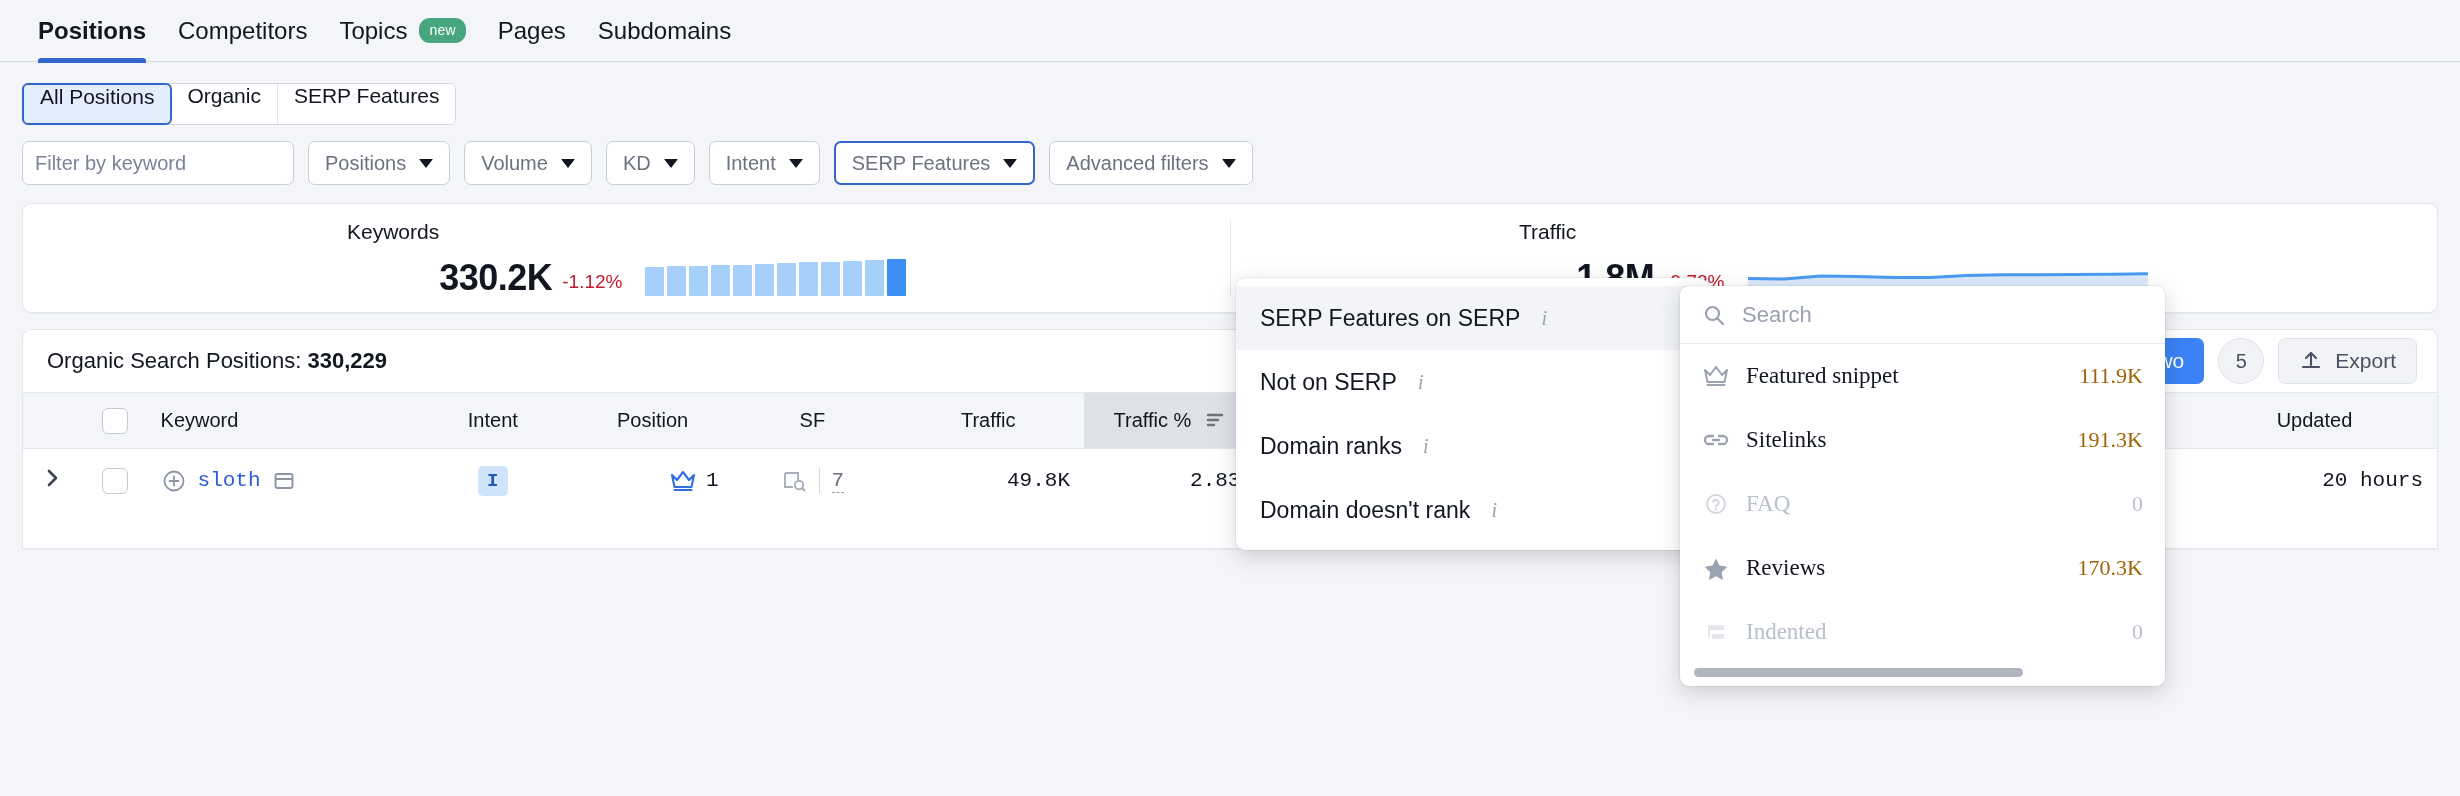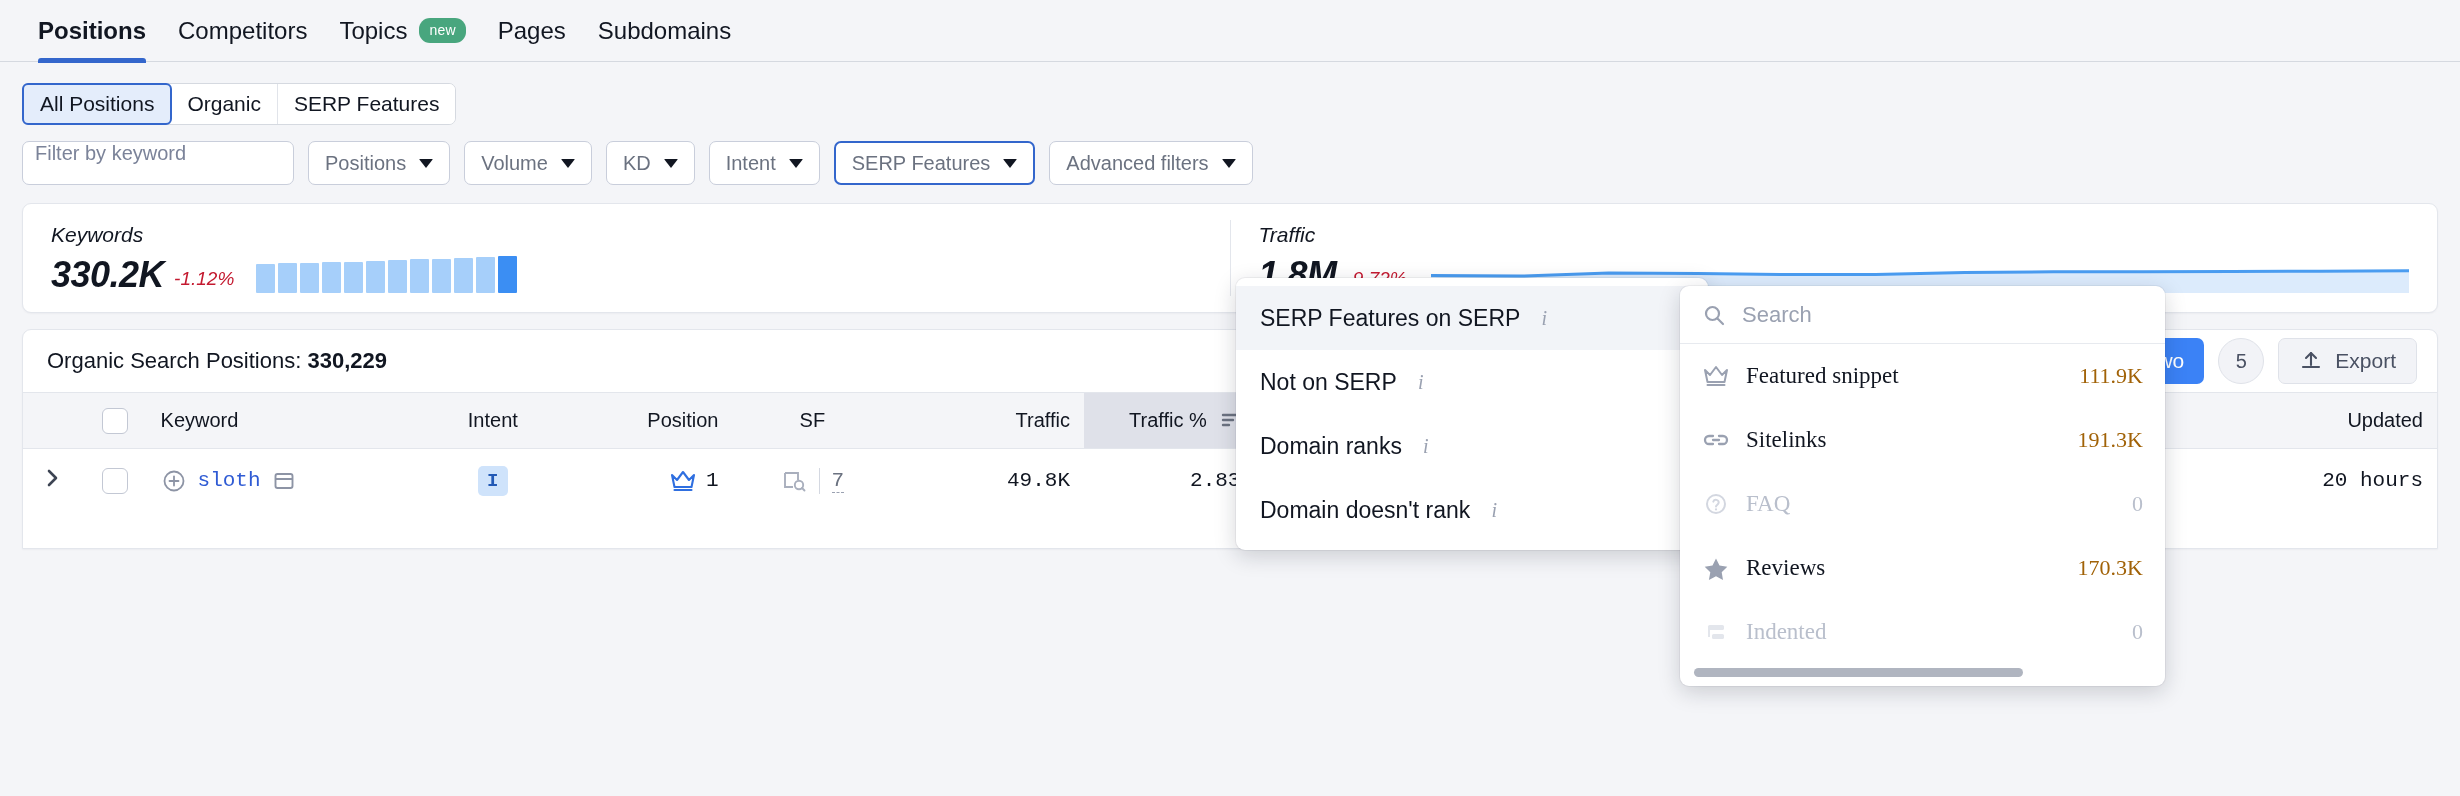--- a/index.html
+++ b/index.html
@@ -58,21 +58,21 @@
   .segmented-row { padding: 21px 0 0 22px; }
   .segmented {
     display: inline-flex;
     border-radius: 7px;
     overflow: visible;
     background: #ffffff;
     border: 1px solid #d5d9e0;
     height: 42px;
   }
   .seg-btn {
-    display: flex; align-items: center;
+    display: flex; align-items: flex-start;
     padding: 0 16px;
     font-size: 21px;
     color: #111621;
     background: #ffffff;
     border-right: 1px solid #e1e4ea;
     cursor: pointer;
     white-space: nowrap;
   }
   .seg-btn:last-child { border-right: none; border-radius: 0 6px 6px 0; }
   .seg-btn.active {
@@ -83,21 +83,21 @@
     margin: -1px;
     position: relative; z-index: 2;
   }
 
   
   .filterbar {
     display: flex; align-items: center; gap: 14px;
     padding: 16px 0 0 22px;
   }
   .search-wrap {
-    display: flex; align-items: flex-start;
+    display: flex; align-items: center;
     width: 272px; height: 44px;
     border: 1px solid #c9cedb;
     border-radius: 7px;
     background: #ffffff;
     overflow: hidden;
   }
   .search-wrap input {
     border: none; outline: none;
     flex: 1;
     font-size: 20px;
@@ -139,23 +139,22 @@
     border-radius: 9px;
     height: 110px;
     display: flex;
     align-items: center;
     box-shadow: 0 1px 2px rgba(16,24,40,.04);
   }
   .card {
     flex: 1 1 0;
     padding: 0 28px;
     height: 76px;
-    display: flex; flex-direction: column; justify-content: center;
+    display: flex; flex-direction: row; justify-content: center;
     position: relative;
-    font-style: italic;
   }
   .card + .card { border-left: 1px solid #e3e6ec; }
   .card-label { font-size: 21px; color: #111621; margin-bottom: 6px; }
   .card-row { display: flex; align-items: flex-end; gap: 10px; }
   .card-value { font-size: 36px; font-weight: bold; letter-spacing: -.5px; line-height: 1; }
   .card-delta { font-size: 19px; color: #c41a30; line-height: 1.55; }
   .spark-bars { display: flex; align-items: flex-end; gap: 3px; height: 40px; margin-left: 12px; }
   .spark-bars i { display: block; width: 19px; background: #a6cffa; border-radius: 1px; }
   .spark-bars i.last { background: #3b8ef3; }
   .spark-area { margin-left: 14px; flex: 1; height: 40px; }
@@ -204,21 +203,20 @@
   table.grid { width: 100%; border-collapse: collapse; table-layout: fixed; }
   table.grid thead th {
     background: #f4f5f8;
     border-top: 1px solid #e3e6ec;
     border-bottom: 1px solid #e3e6ec;
     height: 56px;
     font-weight: normal;
     font-size: 20px;
     color: #111621;
     padding: 0 14px;
-    text-align: right;
     white-space: nowrap;
   }
   table.grid thead th.sorted { background: #dfe1e9; }
   table.grid thead th.left { text-align: left; }
   table.grid thead th.center { text-align: center; }
   table.grid tbody td {
     height: 64px;
     font-size: 21px;
     padding: 0 14px;
     text-align: right;

